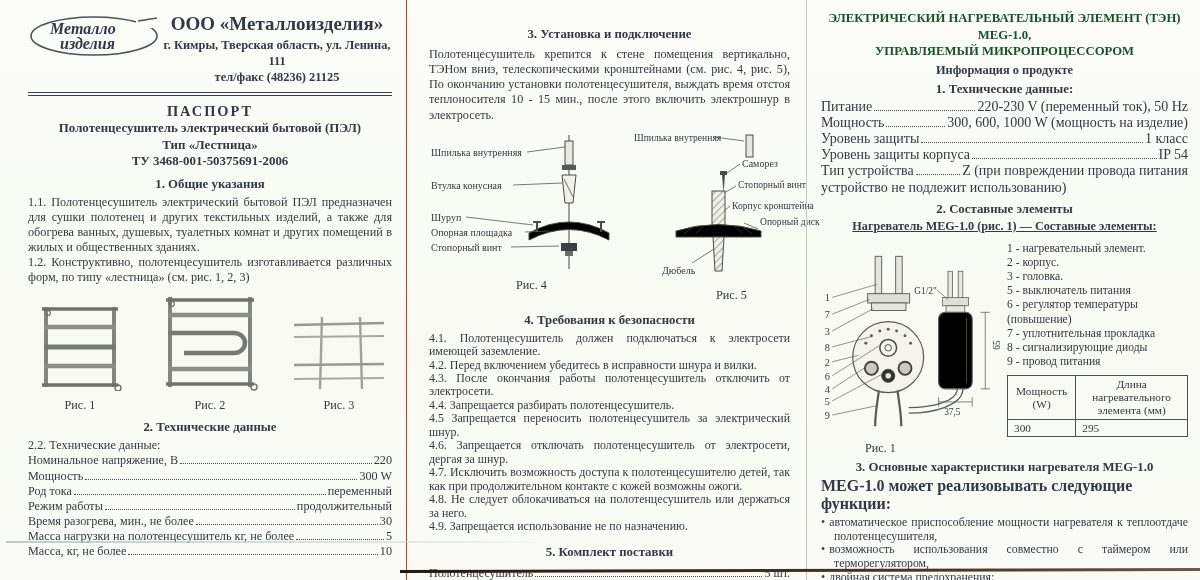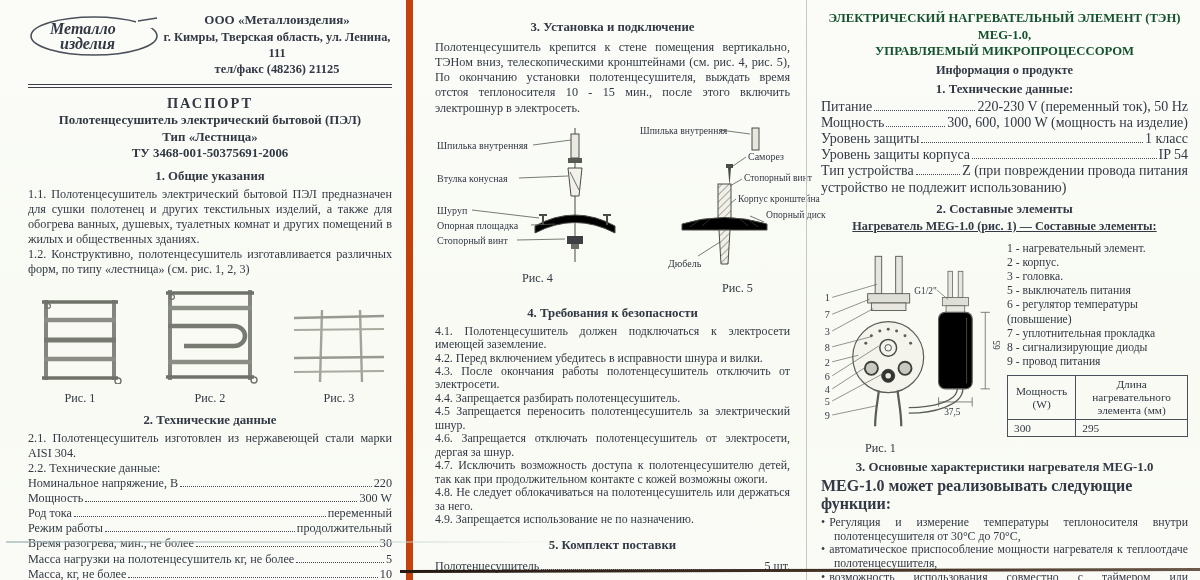--- a/index.html
+++ b/index.html
@@ -5,28 +5,28 @@
   * { margin:0; padding:0; box-sizing:border-box; }
   html,body { width:1200px; height:580px; overflow:hidden; }
   body {
     position:relative;
     background:linear-gradient(180deg,#fbfcf8 0%,#f8faf3 60%,#fafbf6 100%);
     font-family:"Liberation Serif","DejaVu Serif",serif;
     color:#323944;
   }
   .panel { position:absolute; top:0; bottom:0; }
   #p-left  { left:0;     width:406px; padding:12px 14px 0 28px; }
-  #p-mid   { left:406px; width:400px; padding:13px 16px 0 22px; border-left:7px solid #c2410c; }
+  #p-mid   { left:406px; width:400px; padding:20px 16px 0 22px; border-left:1px solid #c2410c; }
   #p-right { left:806px; width:394px; padding:10px 12px 0 14px; border-left:1px solid #c6c9bf; }
 
   
   .lp-header { display:flex; align-items:flex-start; }
   .logo-wrap { width:134px; flex:0 0 auto; }
   .company { flex:1; text-align:center; line-height:1.3; }
-  .co-name { font-weight:bold; font-size:13px; }
+  .co-name { font-weight:bold; font-size:19px; }
   .co-line { font-weight:bold; font-size:12.4px; }
   .double-rule { margin-top:7px; height:4px; border-top:1.6px solid #3a404a; border-bottom:1px solid #3a404a; }
   .t-passport { text-align:center; font-weight:bold; font-size:14.4px; letter-spacing:2px; margin-top:7px; }
   .t-sub { text-align:center; font-weight:bold; font-size:12.9px; line-height:1.28; }
   .sec-h { text-align:center; font-weight:bold; font-size:12.8px; margin:7px 0 3px; }
   .para { font-size:12.2px; line-height:1.24; text-align:justify; }
   .fig-row { display:flex; justify-content:space-between; align-items:flex-end; margin:8px 4px 2px 2px; }
   .fig { text-align:center; }
   .fig-cap { font-size:12.2px; margin-top:3px; }
   .dotline { display:flex; flex-wrap:wrap; align-items:baseline; font-size:12.2px; line-height:1.24; }
@@ -136,21 +136,20 @@
         <line x1="4" y1="10" x2="94" y2="8" stroke="#99998f" stroke-width="2.6"></line>
         <line x1="4" y1="22" x2="94" y2="21" stroke="#a9a99f" stroke-width="2.2"></line>
         <line x1="4" y1="50" x2="94" y2="49" stroke="#99998f" stroke-width="2.6"></line>
         <line x1="4" y1="64" x2="94" y2="63" stroke="#a9a99f" stroke-width="2.2"></line>
       </svg>
       <div class="fig-cap">Рис. 3</div>
     </div>
   </div>
 
   <div class="sec-h">2. Технические данные</div>
-  <div class="para">2.1.  Полотенцесушитель изготовлен из нержавеющей стали марки AISI 304.</div>
   <div class="para">2.2. Технические данные:</div>
 
   <div>
 
       <div class="dotline">
         <span class="dl-label">Номинальное напряжение, В</span>
         <span class="dots"></span>
         <span class="dl-value">220</span>
       </div>
 
@@ -454,23 +453,20 @@
           </tr>
         </tbody>
       </table>
     </div>
   </div>
 
   <div class="sec-h">3. Основные характеристики нагревателя MEG-1.0</div>
   <div class="meg-intro">MEG-1.0 может реализовывать следующие функции:</div>
   <div>
 
-      <div class="bullet">
-        <span class="b-marker">•</span><span>Регуляция и измерение температуры теплоносителя внутри полотенцесушителя от 30°С до 70°С,</span>
-      </div>
 
       <div class="bullet">
         <span class="b-marker">•</span><span>автоматическое приспособление мощности нагревателя к  теплоотдаче полотенцесушителя,</span>
       </div>
 
       <div class="bullet">
         <span class="b-marker">•</span><span>возможность использования совместно с таймером или терморегулятором,</span>
       </div>
 
       <div class="bullet">

